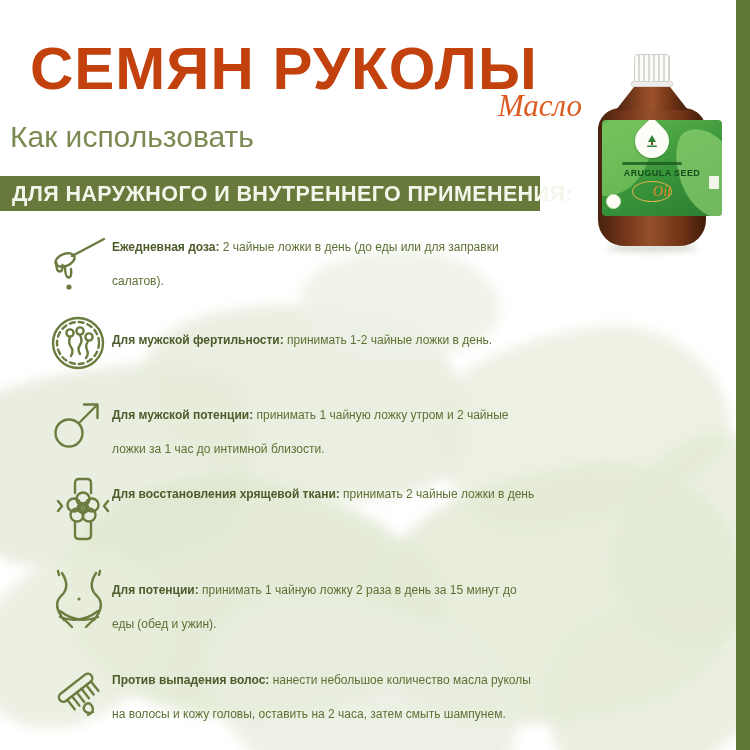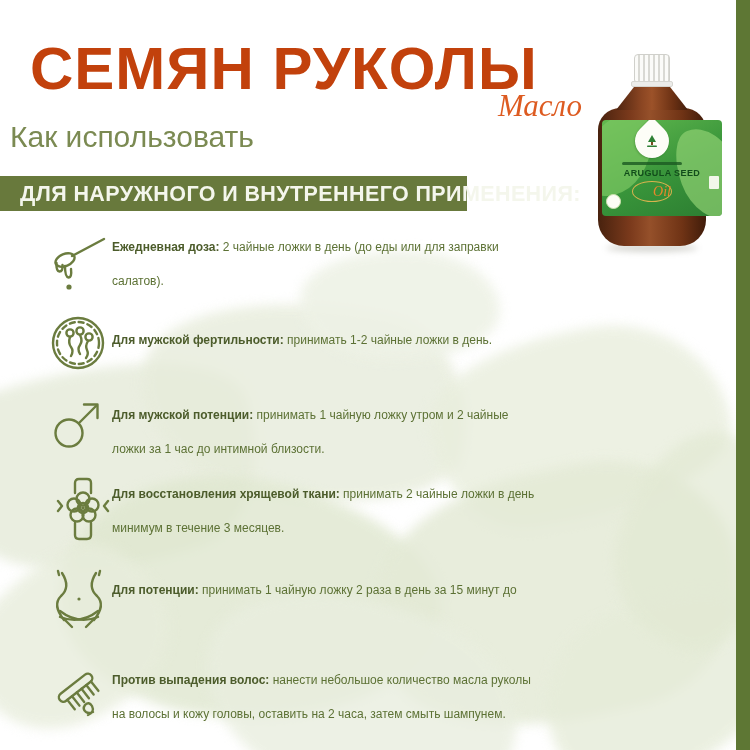--- a/index.html
+++ b/index.html
@@ -22,23 +22,23 @@
   
   .side-bar{position:absolute;right:0;top:0;width:14px;height:750px;background:#5e7734;}
 
   
   .main-title{position:absolute;left:30px;top:34px;width:720px;text-align:left;
               font-size:60px;font-weight:800;letter-spacing:1px;color:#c2410c;}
   .sub-title{position:absolute;left:0;top:88px;width:582px;text-align:right;
              font-family:"Liberation Serif", serif;font-style:italic;
              font-size:31px;color:#dd5b21;}
   .section-heading{position:absolute;left:10px;top:120px;font-size:30px;color:#7b8a52;}
-  .banner{position:absolute;left:0;top:176px;width:467px;height:35px;background:#68793c;
+  .banner{position:absolute;left:0;top:176px;width:540px;height:35px;background:#68793c;
           color:#f4f6ec;font-weight:bold;font-size:21.5px;line-height:36px;
-          padding-left:20px;letter-spacing:.4px;box-sizing:border-box;white-space:nowrap;}
+          padding-left:12px;letter-spacing:.4px;box-sizing:border-box;white-space:nowrap;}
 
   
   .bottle{position:absolute;left:596px;top:54px;width:112px;height:196px;}
   .cap{position:absolute;left:38px;top:0;width:36px;height:28px;border-radius:4px 4px 2px 2px;
        background:repeating-linear-gradient(90deg,#fbfbf9 0 3px,#d9d9d4 3px 5px);
        border:1px solid #d0d0cb;box-sizing:border-box;}
   .cap-rim{position:absolute;left:35px;top:27px;width:42px;height:6px;background:#ececea;
            border-radius:2px;border:1px solid #d6d6d1;box-sizing:border-box;}
   .neck{position:absolute;left:20px;top:32px;width:72px;height:24px;
         background:linear-gradient(90deg,#4e2410,#8a4522 35%,#9c5229 50%,#6a3013 80%,#431e0c);
@@ -203,21 +203,20 @@
           <circle cx="26" cy="32" r="6.5"></circle>
           <circle cx="35" cy="35" r="5"></circle>
           <polyline points="10,28 14,33 10,38"></polyline>
           <polyline points="60,28 56,33 60,38"></polyline>
         </g>
         <circle cx="35" cy="35" r="1.8" fill="#6b7c3f"></circle>
       </svg>
     </div>
     <div class="row-text">
       <b>Для восстановления хрящевой ткани:</b><span> принимать 2 чайные ложки в день</span><br>
-      <span>минимум в течение 3 месяцев.</span>
     </div>
   </div>
 
   <div class="row r5">
     <div class="row-icon">
       <svg width="64" height="72" viewBox="0 0 64 72">
         <g class="icon-stroke" stroke-width="2.2">
           <path d="M14,6 q9,14 -1,23 q-9,9 3,24"></path>
           <path d="M48,6 q-9,14 1,23 q9,9 -3,24"></path>
           <path d="M12,44 q18,14 38,6"></path>
@@ -225,20 +224,21 @@
           <path d="M16,52 l8,8"></path>
           <path d="M46,52 l-8,8"></path>
           <line x1="10" y1="4" x2="11" y2="8"></line>
           <line x1="52" y1="4" x2="51" y2="8"></line>
         </g>
         <circle cx="31" cy="32" r="1.6" fill="#6b7c3f"></circle>
       </svg>
     </div>
     <div class="row-text">
       <b>Для потенции:</b><span> принимать 1 чайную ложку 2 раза в день за 15 минут до</span><br>
+      <span>еды (обед и ужин).</span>
     </div>
   </div>
 
   <div class="row r6">
     <div class="row-icon">
       <svg width="66" height="66" viewBox="0 0 66 66">
         <g class="icon-stroke" stroke-width="2.2" transform="rotate(-38 33 30)">
           <rect x="12" y="18" width="40" height="9" rx="4.5"></rect>
           <line x1="18" y1="27" x2="18" y2="39"></line>
           <line x1="24" y1="27" x2="24" y2="39"></line>

